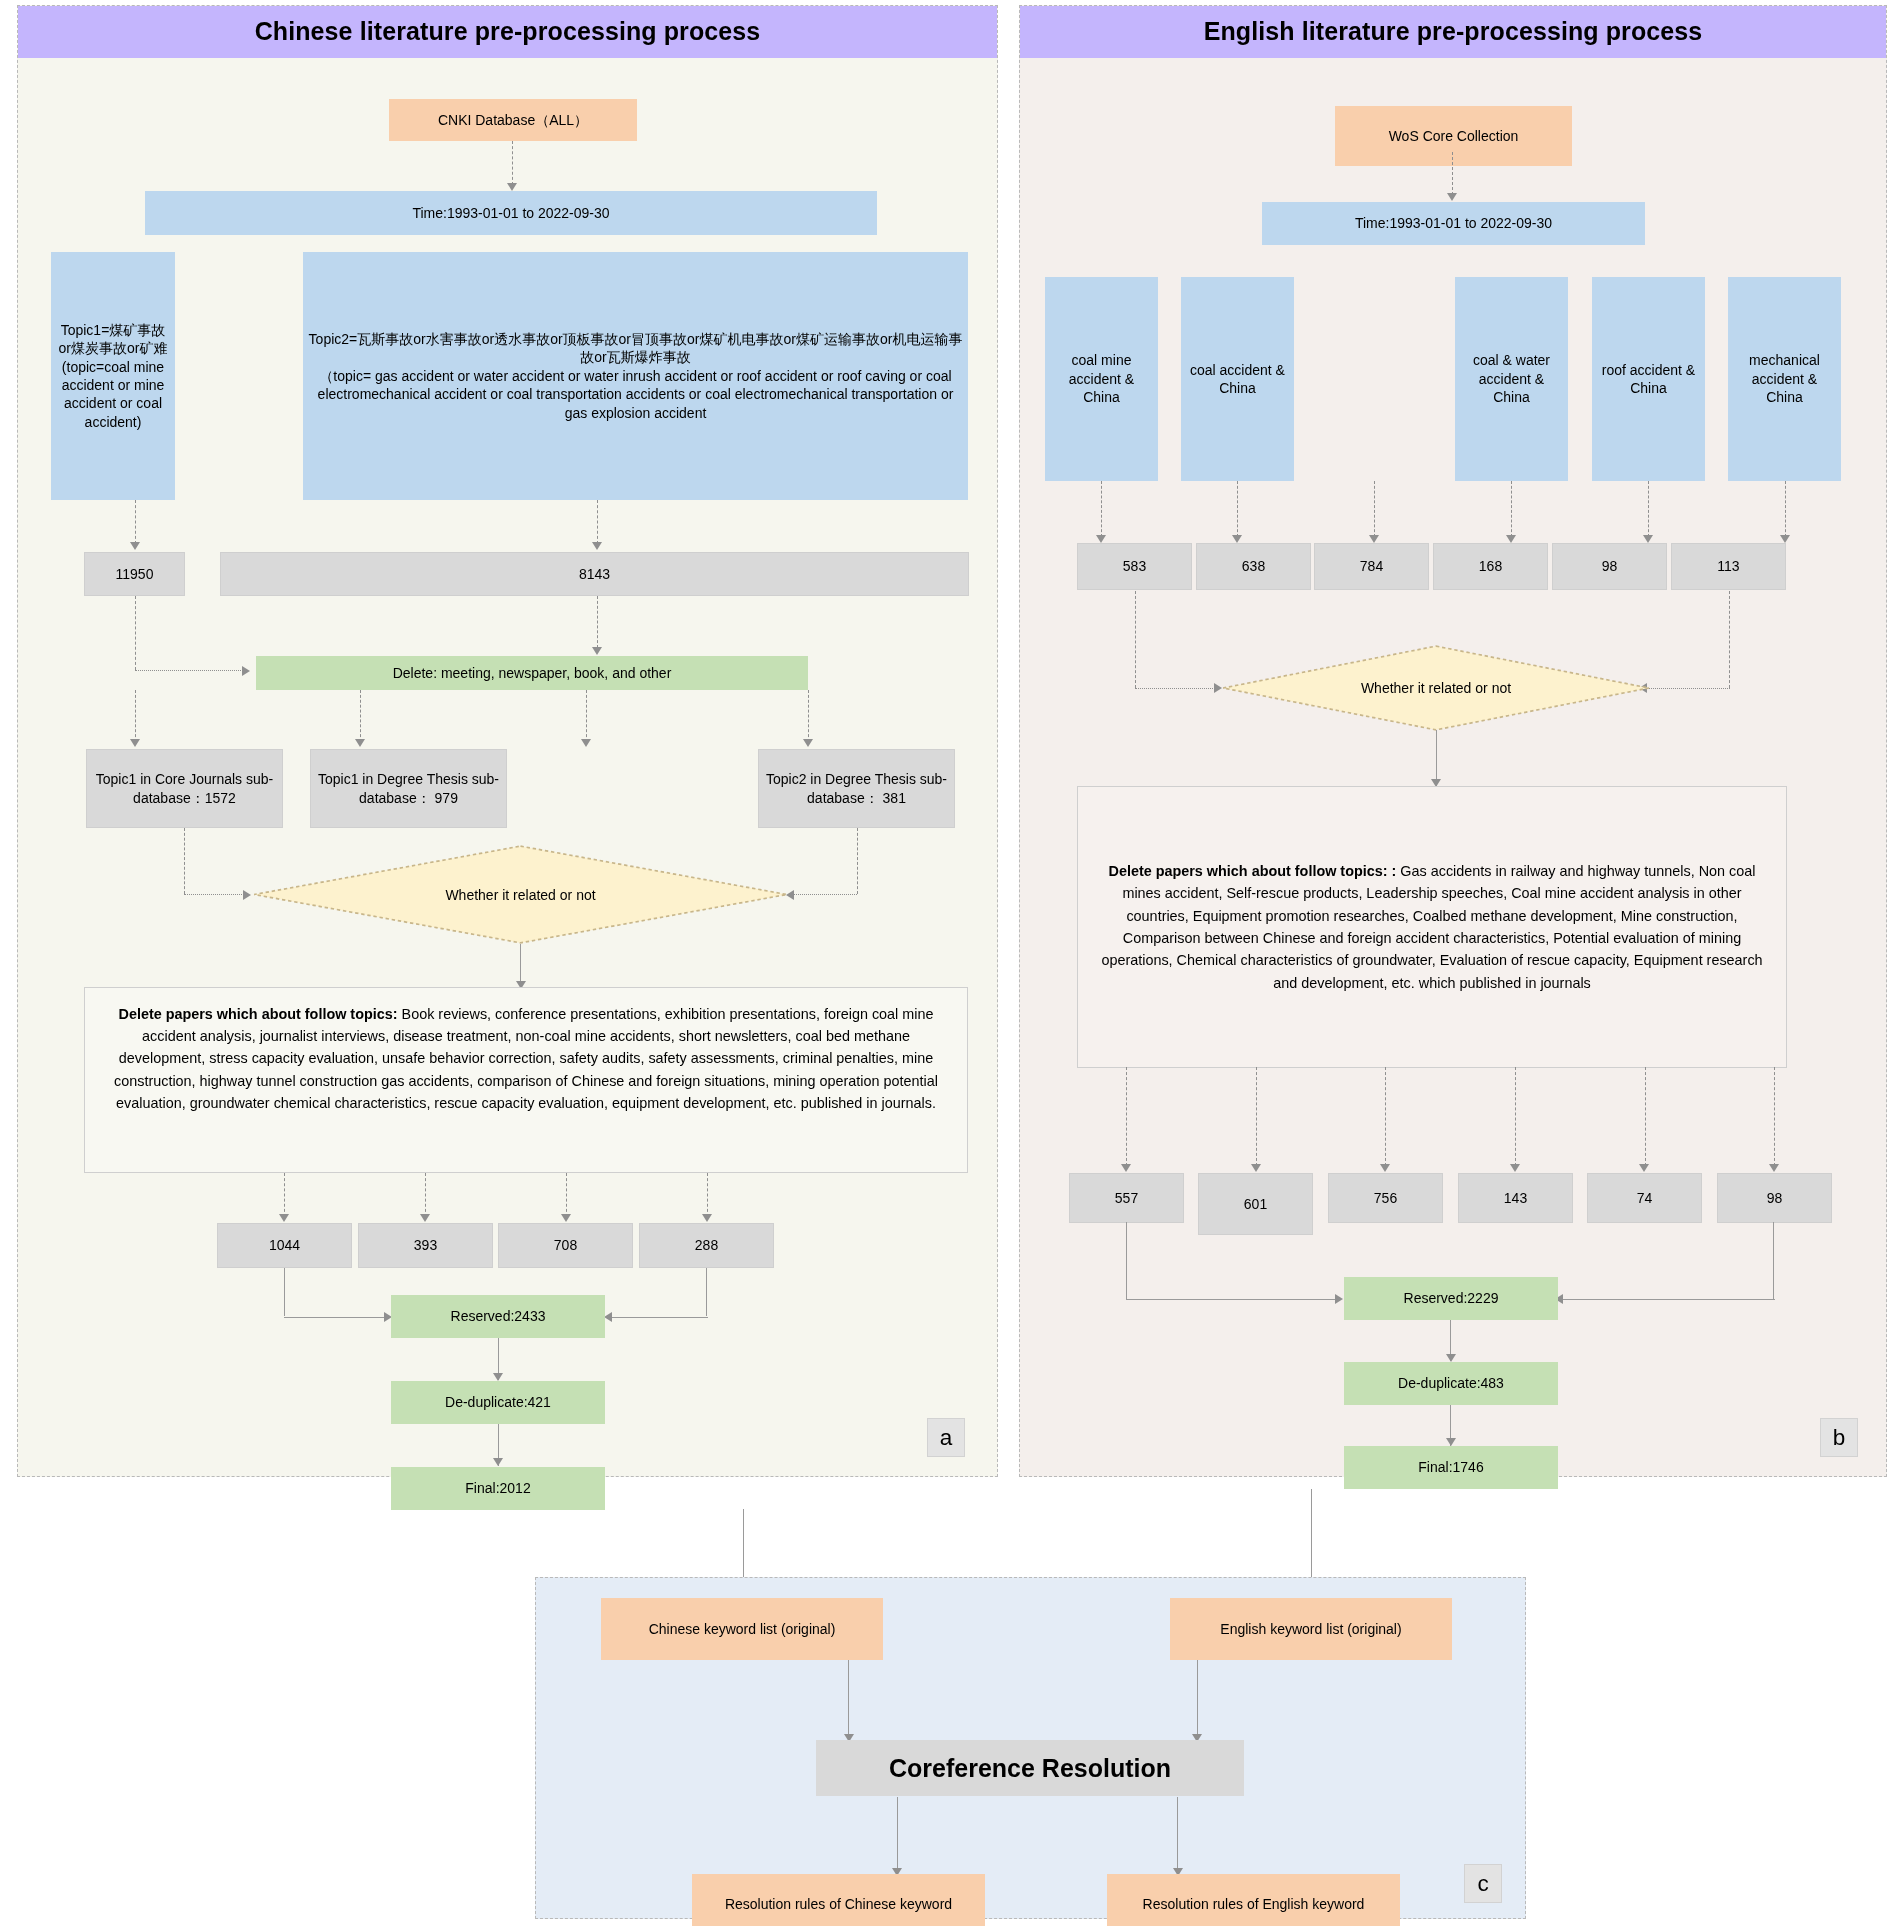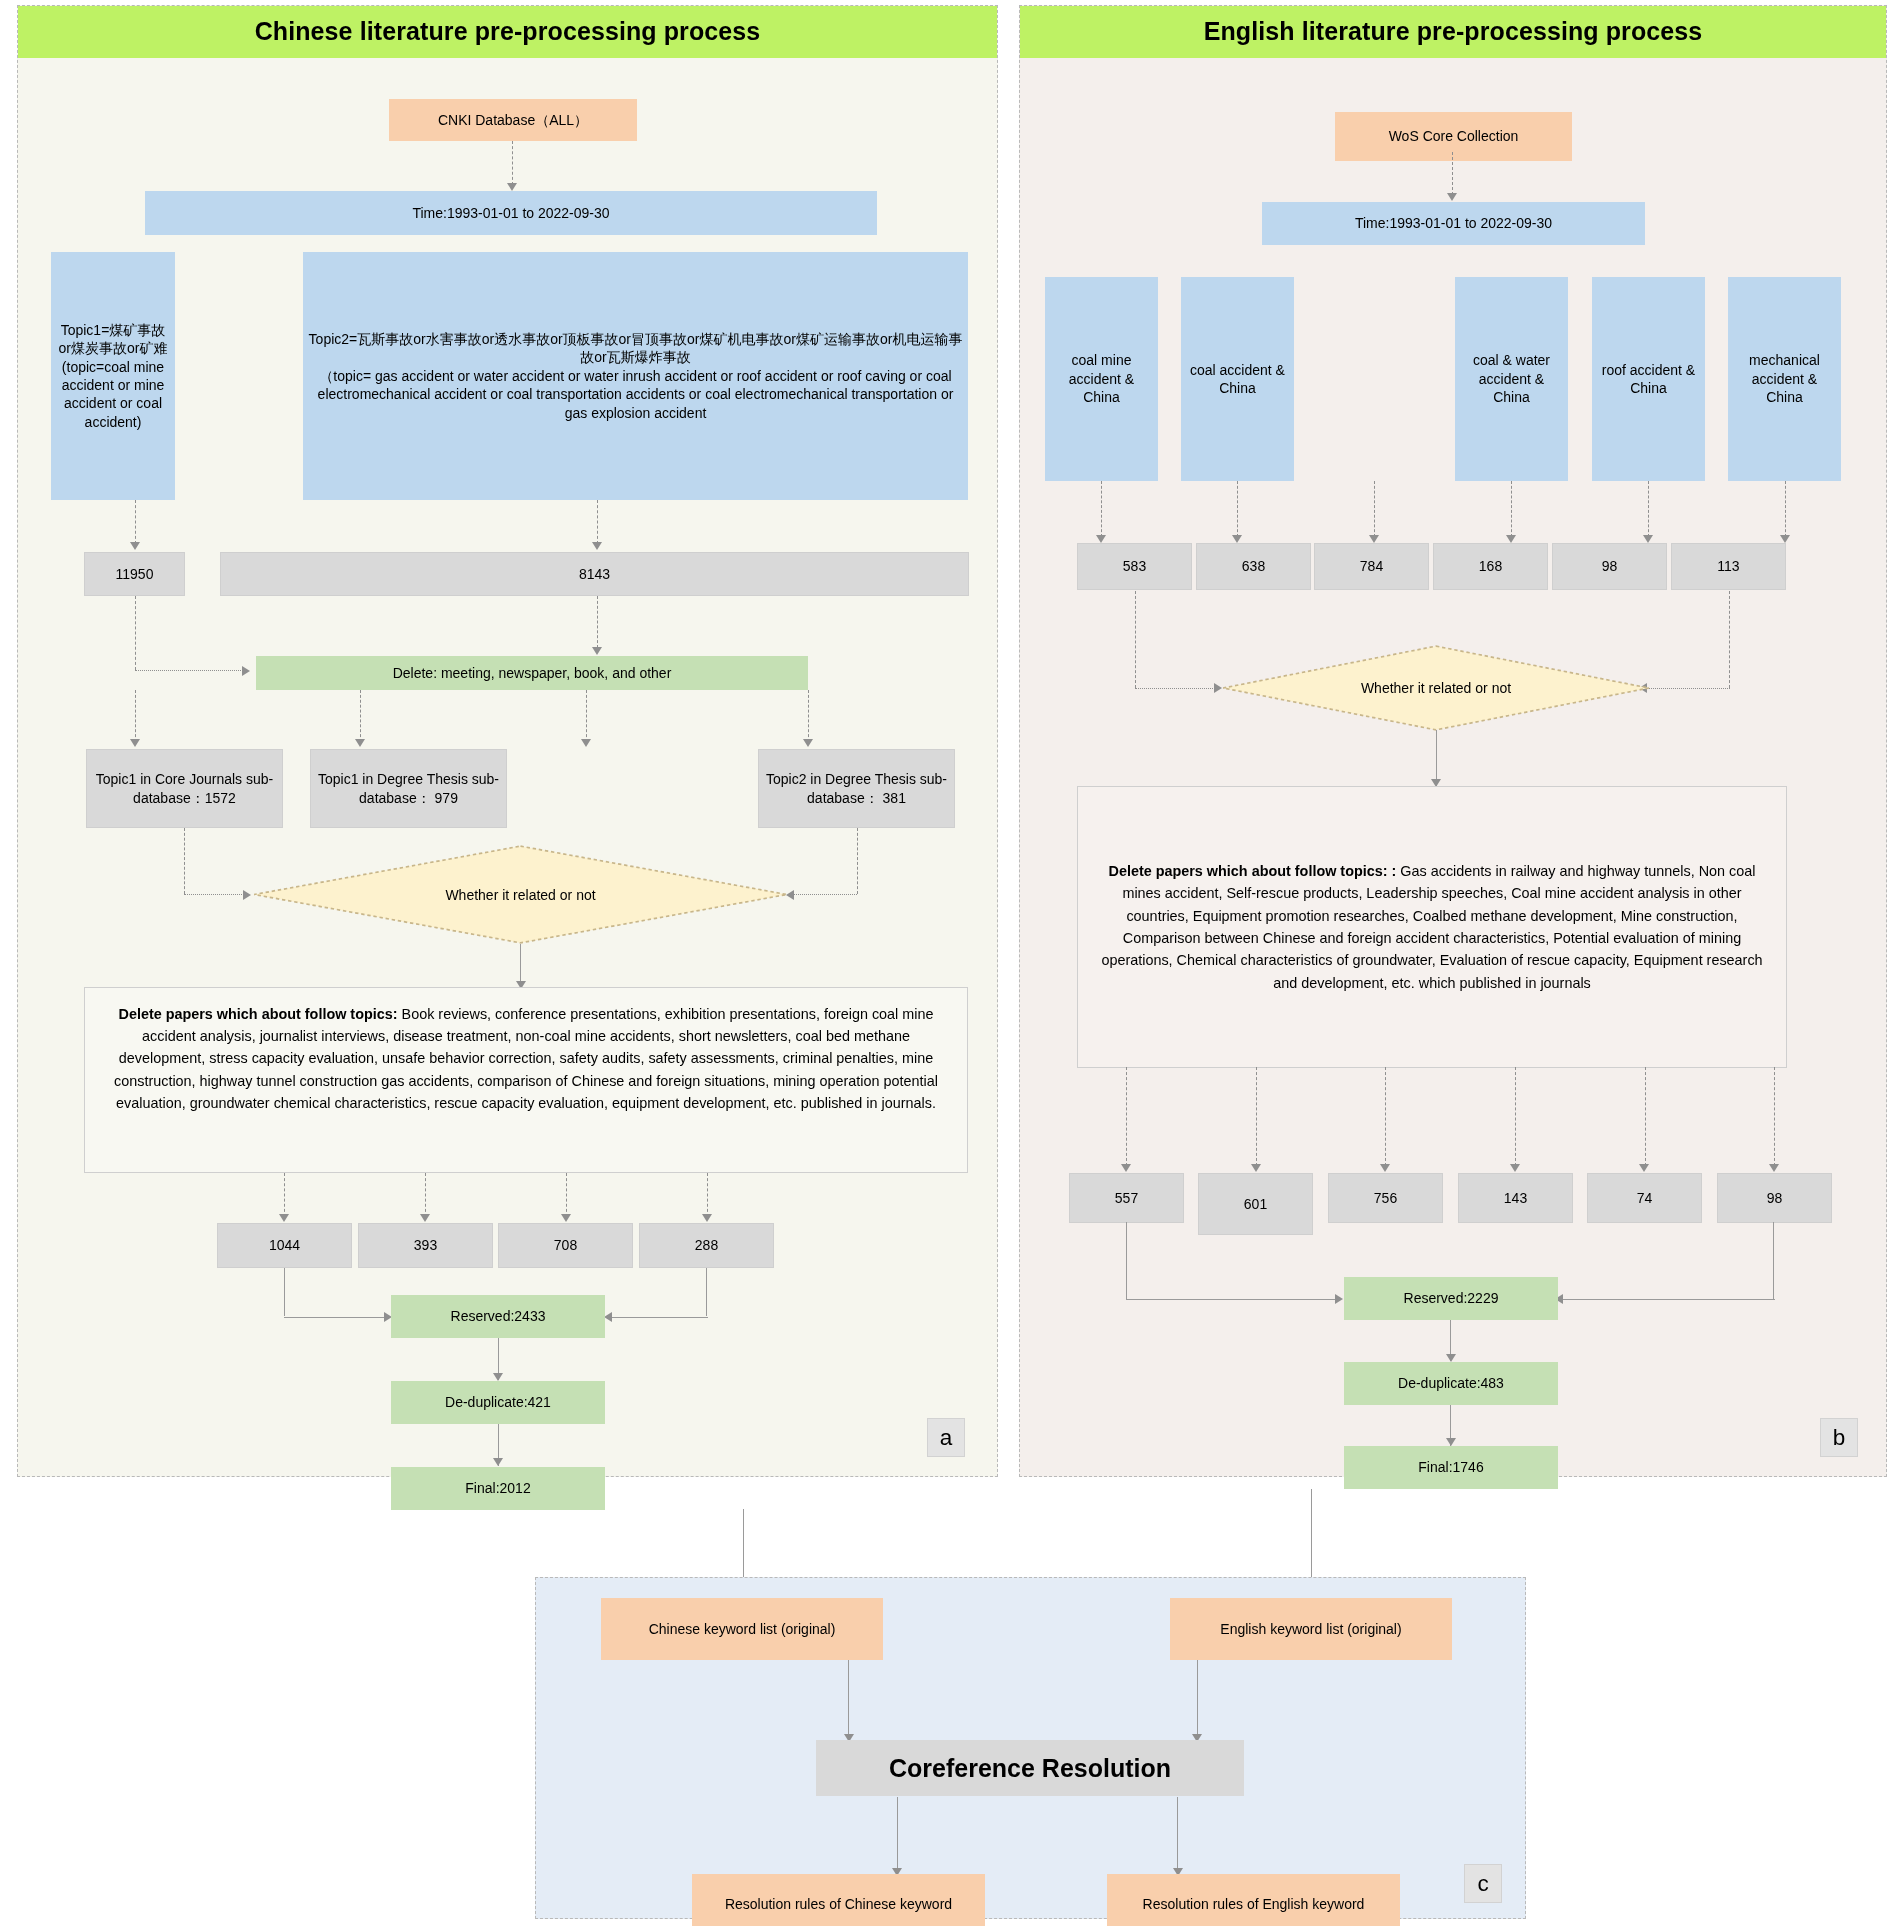--- a/index.html
+++ b/index.html
@@ -5,21 +5,21 @@
   html,body{margin:0;padding:0;background:#ffffff;}
   body{font-family:"Liberation Sans","DejaVu Sans",sans-serif;color:#000;}
   #canvas{position:relative;width:1904px;height:1926px;background:#fff;overflow:hidden;}
 
   
   .panel{position:absolute;box-sizing:border-box;border:1.7px dashed #b9b9b9;}
   #panel-a{left:17px;top:4.5px;width:981px;height:1472px;background:#f6f6ee;}
   #panel-b{left:1019px;top:4.5px;width:868px;height:1472px;background:#f4efec;}
   #panel-c{left:535px;top:1577px;width:991px;height:342px;background:#e4ecf6;}
 
-  .panel-header{position:absolute;left:0;top:0;width:100%;height:52px;background:#bef264;
+  .panel-header{position:absolute;left:0;top:0;width:100%;height:52px;background:#c4b5fd;
     display:flex;align-items:center;justify-content:center;font-weight:bold;font-size:25px;letter-spacing:0.1px;}
 
   .panel-tag{position:absolute;width:36px;height:37px;background:#e3e3e3;border:0.6px solid #d2d2d2;
     display:flex;align-items:center;justify-content:center;font-size:22.5px;}
   #tag-a{left:927px;top:1418px;}
   #tag-b{left:1820px;top:1418px;}
   #tag-c{left:1464px;top:1864px;}
 
   
   .node{position:absolute;box-sizing:border-box;display:flex;align-items:center;justify-content:center;
@@ -155,21 +155,21 @@
 
   <div class="panel-tag" id="tag-a">a</div>
 
   <div class="ln vln" style="left:743px;top:1509px;height:163px;"></div>
   <div class="arw arw-d" style="left:739px;top:1666px;"></div>
 
   <div class="panel" id="panel-b">
     <div class="panel-header">English literature pre-processing process</div>
   </div>
 
-  <div class="node orange" style="left:1335px;top:112px;width:237px;height:49px;">WoS  Core Collection</div>
+  <div class="node orange" style="left:1335px;top:106px;width:237px;height:60px;">WoS  Core Collection</div>
   <div class="dv" style="left:1452px;top:152px;height:43px;"></div>
   <div class="arw arw-d" style="left:1447px;top:193px;"></div>
 
   <div class="node blue" style="left:1262px;top:202px;width:383px;height:43px;">Time:1993-01-01 to 2022-09-30</div>
 
   <div class="node blue" style="left:1045px;top:277px;width:113px;height:204px;">coal mine accident &amp; China</div>
   <div class="node blue" style="left:1181px;top:277px;width:113px;height:204px;">coal accident &amp; China</div>
   <div class="node blue" style="left:1455px;top:277px;width:113px;height:204px;">coal &amp; water accident &amp; China</div>
   <div class="node blue" style="left:1592px;top:277px;width:113px;height:204px;">roof accident &amp; China</div>
   <div class="node blue" style="left:1728px;top:277px;width:113px;height:204px;">mechanical accident &amp; China</div>

